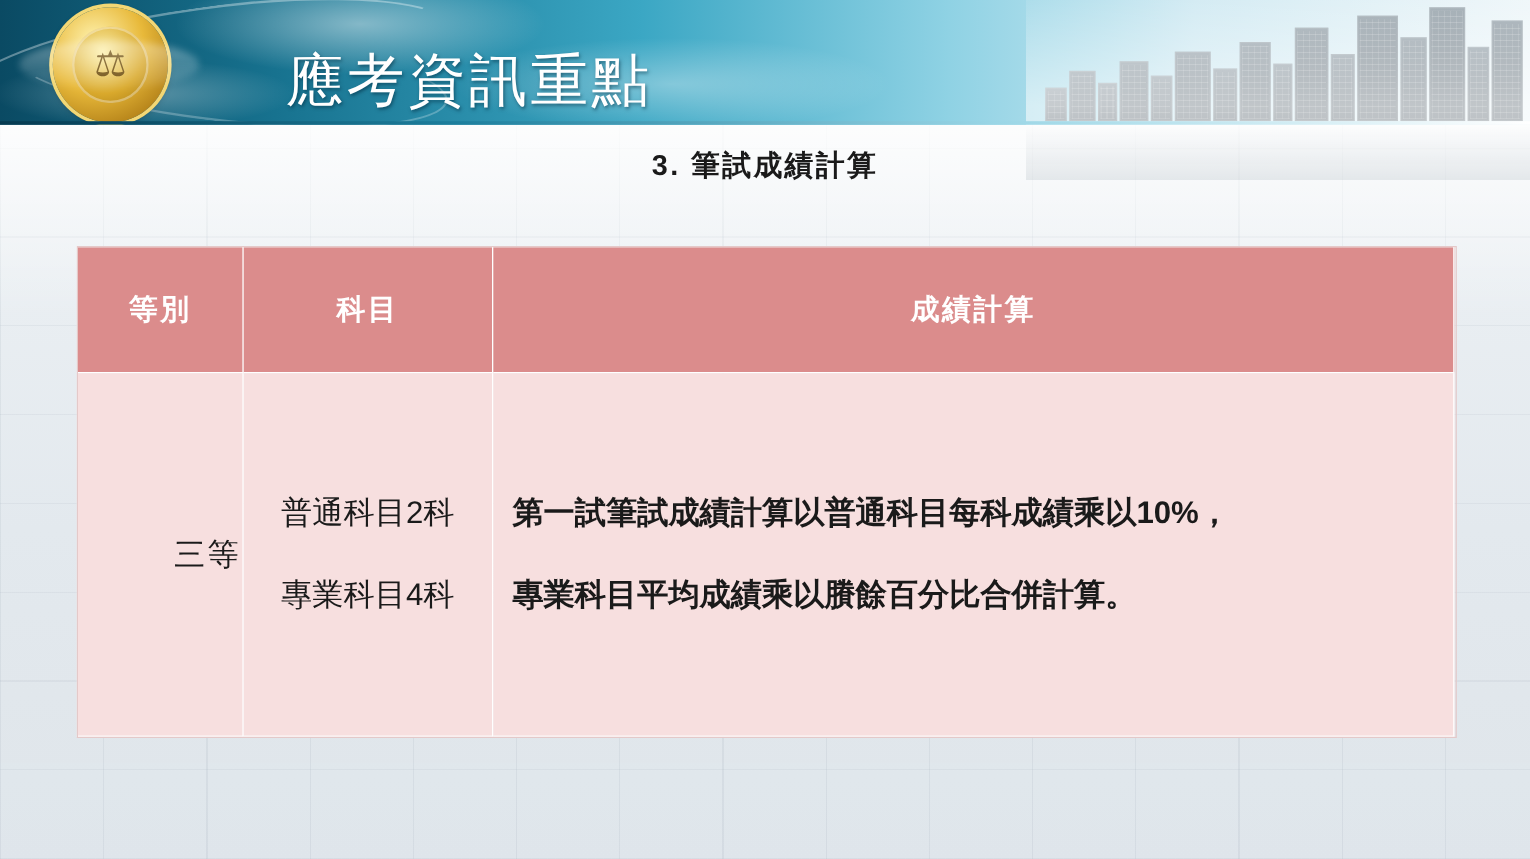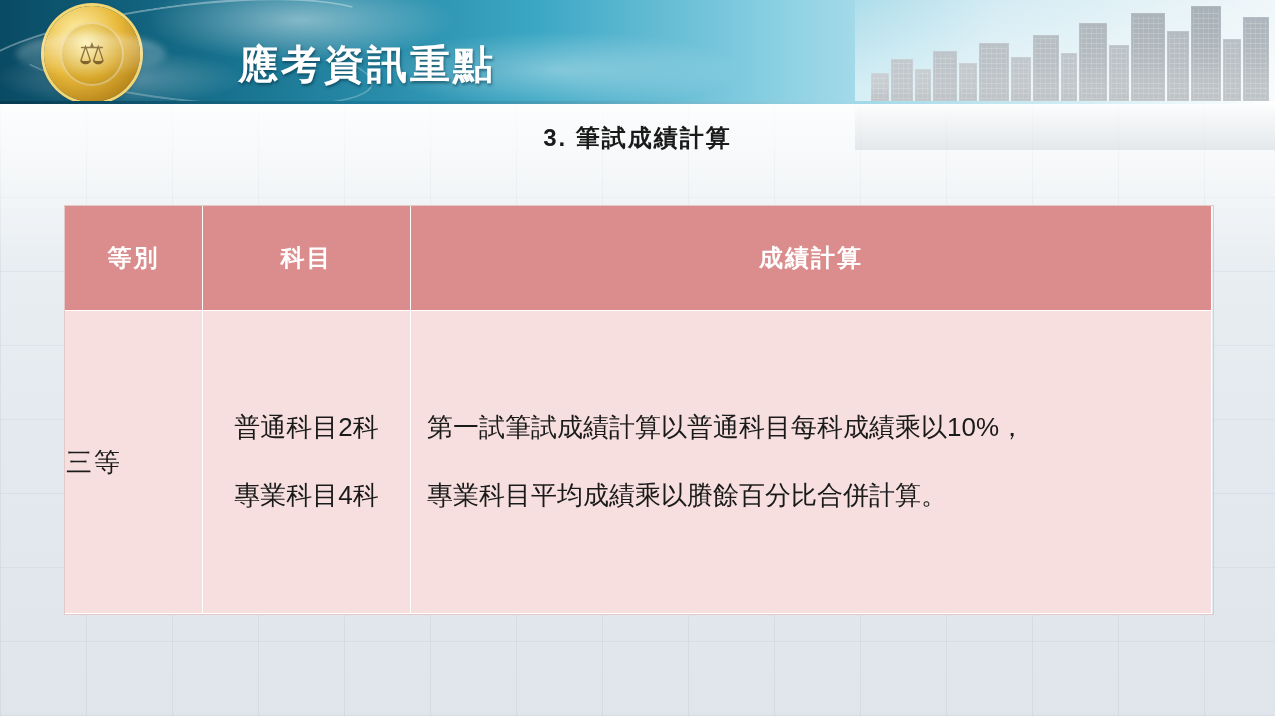--- a/index.html
+++ b/index.html
@@ -146,22 +146,22 @@
     width: 150px; height: 40px;
     background: linear-gradient(180deg, rgba(255,255,255,0.35), rgba(255,255,255,0.05));
     border-radius: 50%;
     filter: blur(3px);
     pointer-events: none;
   }
 
   .banner-title {
     position: absolute;
     left: 238px; top: 44px;
-    font-size: 40px;
-    font-weight: bold;
+    font-size: 48px;
+    font-weight: normal;
     color: #ffffff;
     letter-spacing: 3px;
     text-shadow: 1px 2px 3px rgba(0,40,60,0.55);
     line-height: 1;
   }
 
   
   .slide-heading {
     position: absolute;
     left: 0; right: 0;
@@ -202,36 +202,36 @@
   }
   table.score-table tbody td {
     background: #f7dfdf;
     color: #1a1a1a;
     height: 300px;
   }
   .col-grade { width: 138px; }
   .col-subject { width: 208px; }
 
   .cell-grade {
-    text-align: left;
+    text-align: right;
     font-size: 26px;
     letter-spacing: 2px;
   }
   .cell-subject {
     text-align: center;
     font-size: 26px;
     line-height: 2.6;
   }
   .cell-subject .line { display: block; }
   .cell-calc {
     padding: 0 18px 0 16px;
     font-size: 26px;
     line-height: 2.6;
   }
-  .cell-calc .line { display: block; }
+  .cell-calc .line { display: block; font-weight: bold; }
 
   .table-outer-border {
     position: absolute;
     left: 64px; top: 205px;
     width: 1148px; height: 408px;
     border: 1px solid #e4c9c9;
     pointer-events: none;
   }
 </style>
 </head>

